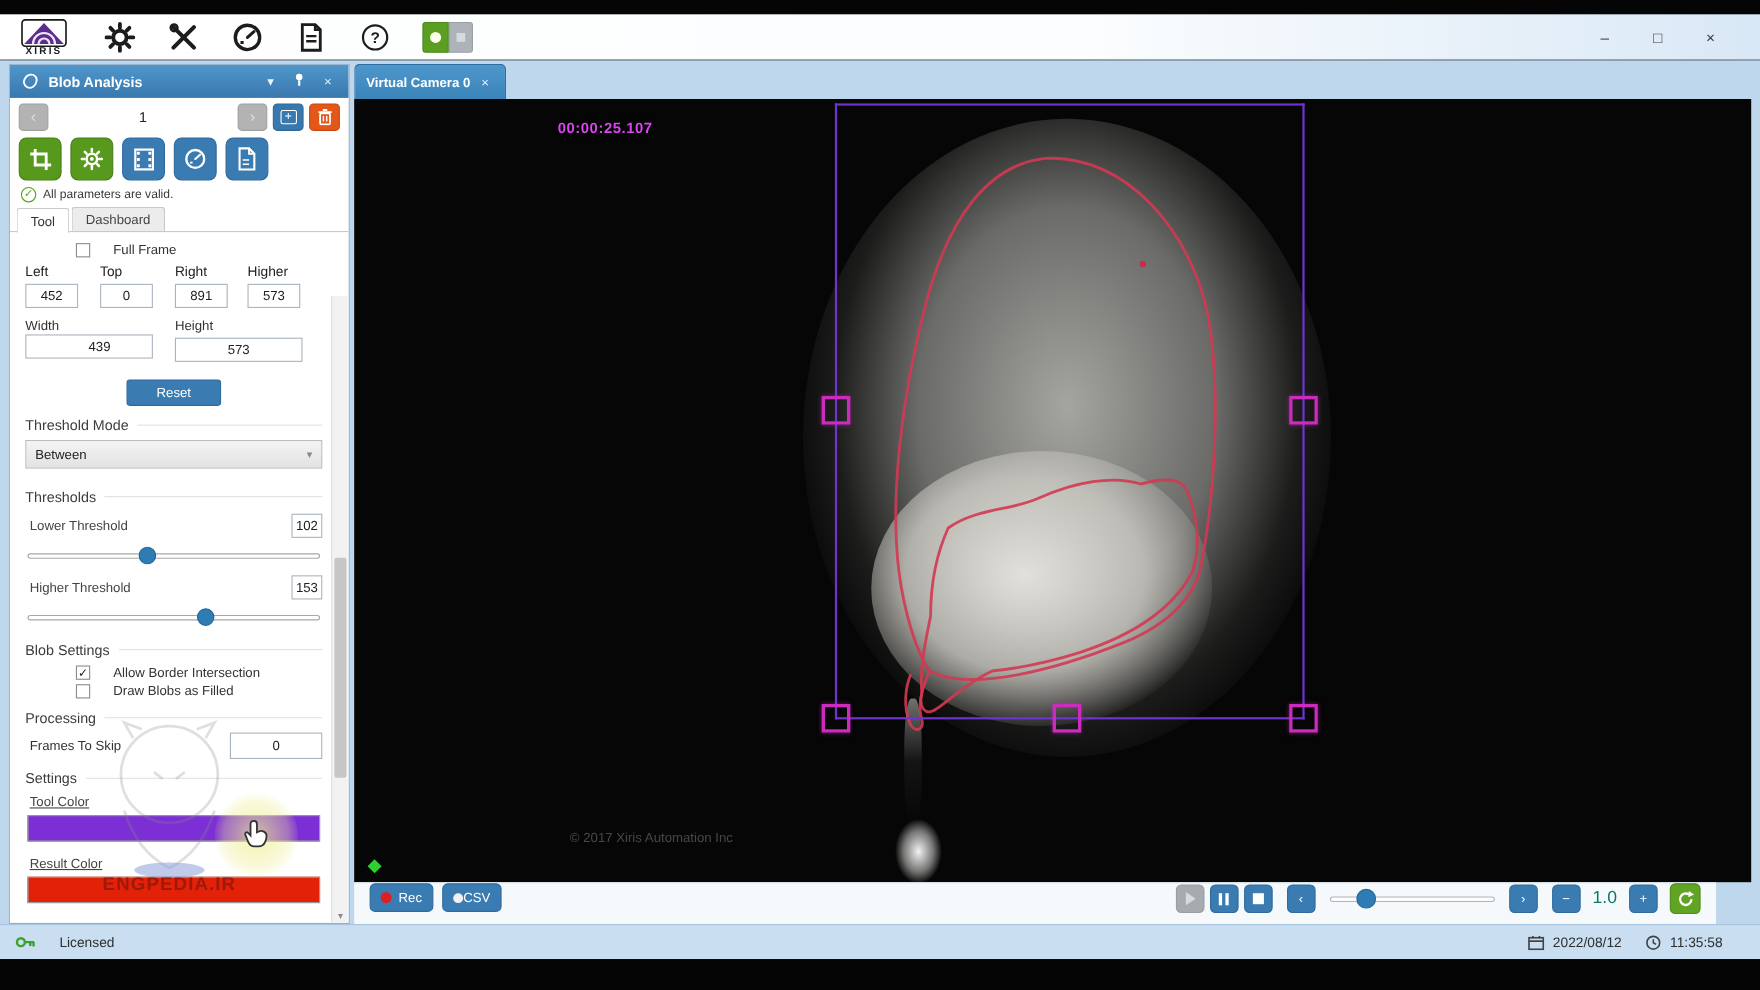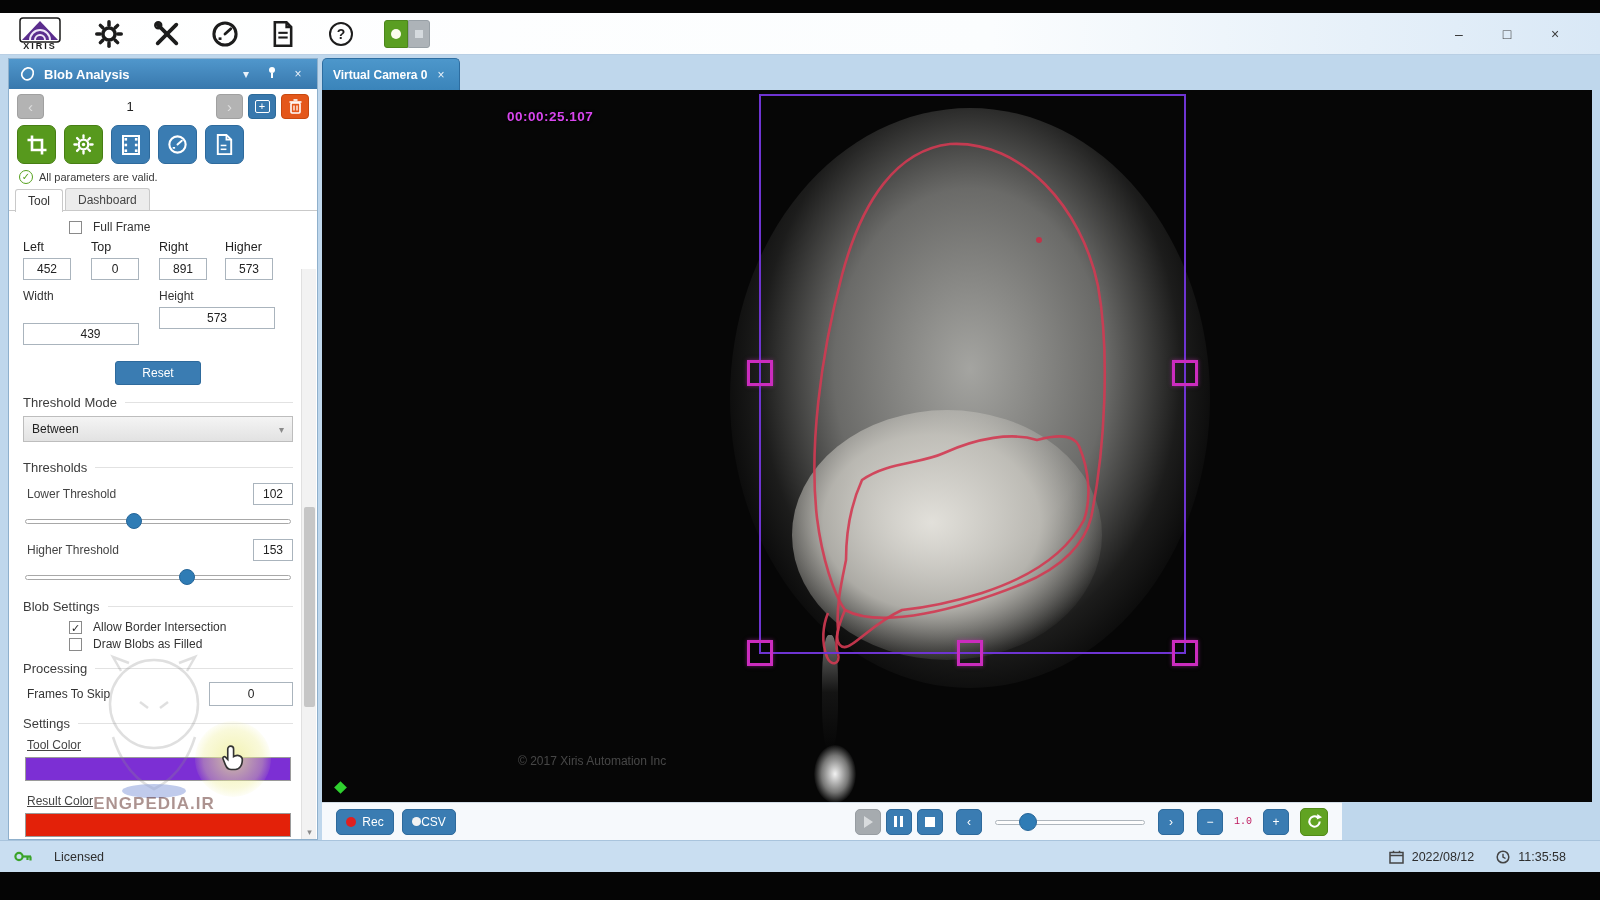--- a/index.html
+++ b/index.html
@@ -58,41 +58,41 @@
     font-size:10px; line-height:12px; text-align:center; }
   .valid-text { font-size:11px; color:#3a3a3a; }
   .tabs { display:flex; padding-left:6px; flex:0 0 auto; position:relative; }
   .tab-t { font-size:12px; padding:4px 12px 4px 12px; border:1px solid #c9c9c9; border-bottom:none;
     border-radius:3px 3px 0 0; color:#333; }
   .tab-t.active { background:#fff; position:relative; z-index:2; top:1px; }
   .tab-t.inactive { background:#ececec; margin-left:2px; color:#444; }
   .tabs::after { content:""; position:absolute; left:0; right:0; bottom:0; height:1px; background:#c9c9c9; }
 
   .content { position:relative; flex:1; padding:6px 24px 0 14px; font-size:12px; color:#333; overflow:hidden; }
-  .cb-row { display:flex; align-items:flex-end; gap:11px; margin:3px 0 6px 2px;padding-left:44px; }
+  .cb-row { display:flex; align-items:flex-end; gap:21px; margin:3px 0 6px 2px;padding-left:44px; }
   .cb { width:13px; height:13px; border:1px solid #8a8a8a; background:#fff; font-size:11px; line-height:12px;
     text-align:center; color:#222; flex:0 0 auto; }
   .grid4 { display:grid; grid-template-columns:68px 68px 66px 66px; }
   .grid4 .lbl { font-size:12.5px; color:#222; margin-bottom:4px; }
   .inp { border:1px solid #aab4bd; background:#fff; height:22px; font-size:12px; text-align:center;
     color:#222; font-family:"Liberation Sans",sans-serif; }
   .inp.small { width:48px; }
   .grid2 { display:grid; grid-template-columns:136px 1fr; margin-top:9px; }
   .inp.wide { width:116px; }
   .reset-row { text-align:center; margin:16px 0 10px 0; }
   .btn-reset { background:#3a7cb2; color:#fff; border:1px solid #2e6a9c; border-radius:3px;
     font-size:12px; padding:4px 26px; }
   .sec { display:flex; align-items:center; gap:8px; font-size:13px; color:#3c3c3c; margin:10px 0 6px 0; }
   .sec::after { content:""; flex:1; height:1px; background:#e2e2e2; }
   .select { height:26px; background:linear-gradient(#f4f4f4,#e2e2e2); border:1px solid #bdbdbd;
     display:flex; align-items:center; padding:0 8px; font-size:12px; color:#222; margin-bottom:4px; }
   .select .sel-caret { margin-left:auto; color:#8a8a8a; font-size:10px; }
   .th-row { display:flex; align-items:center; margin:8px 0 4px 4px; }
   .th-row .tlabel { font-size:12px; color:#444; }
-  .th-row .inp { margin-left:auto; width:40px; }
+  .th-row .inp { margin-left:auto; width:28px; }
   .slider { position:relative; height:16px; margin:8px 2px 10px 2px; }
   .slider .track { position:absolute; left:0; right:0; top:6px; height:5px; background:#fff;
     border:1px solid #a8a8a8; border-radius:3px; }
   .slider .thumb { position:absolute; top:0; width:16px; height:16px; border-radius:50%;
     background:#2f7cb5; border:1px solid #266699; }
   .proc-row { display:flex; align-items:center; margin:6px 0 4px 4px; }
   .proc-row .inp { margin-left:auto; width:84px; height:24px; }
   .color-label { font-size:12px; color:#444; margin:7px 0 5px 4px;text-decoration:underline; }
   .color-bar { height:24px; border:1px solid #9a9a9a; margin:0 2px; }
 
@@ -130,39 +130,39 @@
   .timestamp { position:absolute; left:185px; top:19px; color:#d946ef; font-size:13.5px; font-weight:bold;
     letter-spacing:0.5px; text-shadow:0 0 3px rgba(0,0,0,0.8); }
   .roi-v { position:absolute; top:4px; width:2px; height:560px; }
   .roi-h { position:absolute; height:2px; }
   .handle { position:absolute; width:26px; height:26px; border:3px solid #cb2cbe;
     box-shadow:0 0 4px rgba(203,44,190,0.5); background:transparent; }
   .red-dot { position:absolute; left:714px; top:147px; width:6px; height:6px; border-radius:50%; background:#c13349; }
   .copyright { position:absolute; left:196px; top:664px; font-size:12px; color:rgba(205,205,205,0.32); }
   .diamond { position:absolute; left:14px; top:693px; width:9px; height:9px; background:#2fd12f; transform:rotate(45deg); }
 
-  .playbar { position:relative; width:1020px; height:38px; background:#f6f9fc; border-top:1px solid #d3dde6;
-    display:flex; align-items:center; }
+  .playbar { position:relative; width:1238px; height:38px; background:#f6f9fc; border-top:1px solid #d3dde6;
+    display:flex; align-items:flex-start; }
   .pb-btn { height:26px; border-radius:5px; background:#3a7cb2; border:1px solid #2e6a9c; color:#fff;
     display:flex; align-items:center; justify-content:center; font-size:12px; }
   .pb-sq { width:26px; }
   .rec-btn { width:58px; margin-left:14px; gap:6px; }
   .rec-dot { width:10px; height:10px; border-radius:50%; background:#e02020; }
   .csv-btn { width:54px; margin-left:8px; gap:0; }
   .csv-dot { width:9px; height:9px; border-radius:50%; background:#f2f2f2; }
   .pb-right { margin-left:auto; margin-right:14px; display:flex; align-items:center; gap:5px; }
   .pb-btn.disabled { background:#a6abaf; border-color:#979da2; }
   .tri-play { width:0; height:0; border-left:9px solid #d8dbdd; border-top:6px solid transparent; border-bottom:6px solid transparent; margin-left:2px; }
   .pause-bars { display:flex; gap:3px; }
   .pause-bars i { width:3px; height:11px; background:#fff; }
   .stop-sq { width:10px; height:10px; background:#fff; }
   .pb-slider { position:relative; width:150px; height:18px; margin:0 8px; }
   .pb-slider .track { position:absolute; left:0; right:0; top:7px; height:5px; background:#fdfdfd; border:1px solid #aeb6bd; border-radius:3px; }
   .pb-slider .thumb { position:absolute; left:16%; top:0; width:18px; height:18px; border-radius:50%; background:#2f7cb5; border:1px solid #266699; }
-  .speed-txt { font-size:10px; color:#be185d; margin:0 6px;font-family:Liberation Mono, monospace; }
+  .speed-txt { font-size:16px; color:#0f766e; margin:0 6px; }
   .loop-btn { width:28px; height:28px; border-radius:5px; background:#61a322; border:1px solid #518a18;
     display:flex; align-items:center; justify-content:center; margin-left:6px; }
 
   
   .statusbar { position:absolute; left:0; top:840px; width:1600px; height:32px; background:#c9def1;
     border-top:1px solid #a9c4dd; display:flex; align-items:center; font-size:12.5px; color:#2e2e2e; }
   .sb-left { display:flex; align-items:center; gap:21px; margin-left:14px; }
   .sb-right { margin-left:auto; margin-right:34px; display:flex; align-items:center; gap:8px; }
   .bottom-strip { position:absolute; left:0; top:872px; width:1600px; height:28px; background:#050505; }
 </style>
@@ -351,21 +351,21 @@
           <span class="lbl">Higher</span>
           <input class="inp small" value="452" style="">
           <input class="inp small" value="0" style="">
           <input class="inp small" value="891" style="">
           <input class="inp small" value="573" style="">
         </div>
 
         <div class="grid2">
           <span class="lbl">Width</span>
           <span class="lbl">Height</span>
-          <input class="inp wide" style="margin-top: 20px; padding-left: 19px;" value="439">
+          <input class="inp wide" style="margin-top: 1px; padding-left: 19px;" value="439">
           <input class="inp wide" style="margin-top: 4px;" value="573">
         </div>
 
         <div class="reset-row">
           <button class="btn-reset">Reset</button>
         </div>
 
         <div class="sec">Threshold Mode</div>
         <div class="select">
           <span>Between</span>

